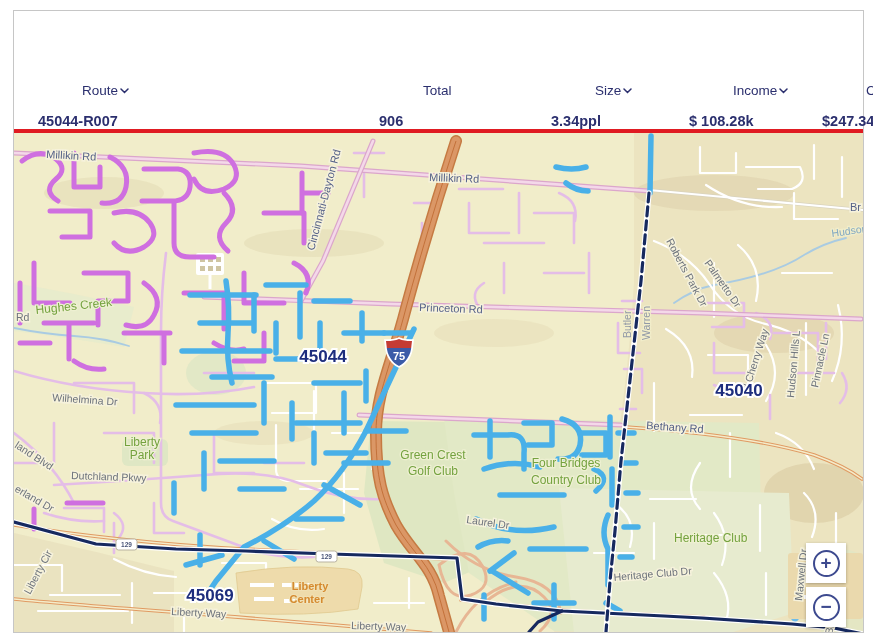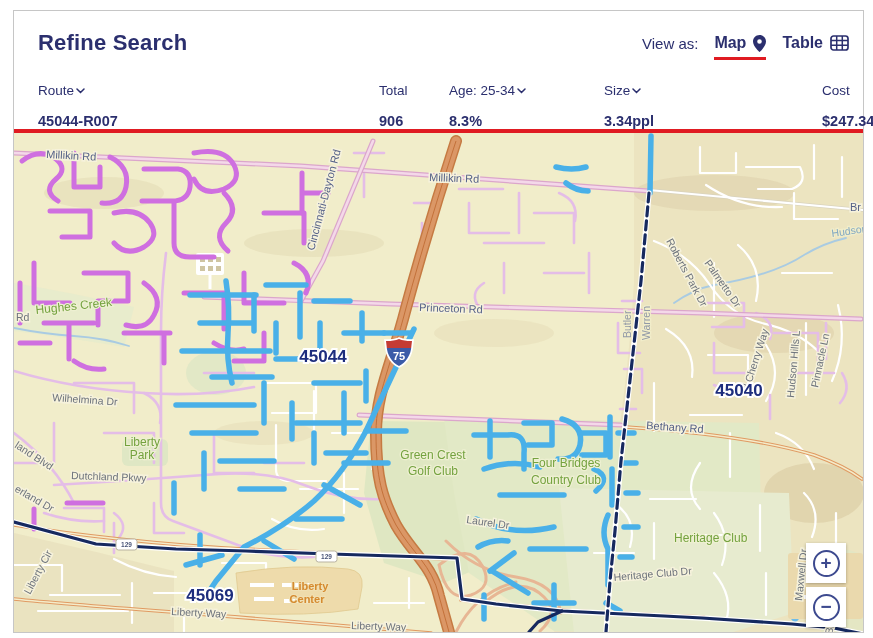--- a/index.html
+++ b/index.html
@@ -6,21 +6,21 @@
   body{width:873px;height:638px;position:relative;font-family:"Liberation Sans",sans-serif;overflow:hidden;}
   .card{position:absolute;left:13px;top:10px;width:851px;height:623px;border:1px solid #c6c6c6;box-sizing:border-box;background:#fff;}
   .hdr{position:absolute;left:0;top:0;right:0;height:64px;display:flex;align-items:center;justify-content:space-between;padding:0 14px 0 24px;box-sizing:border-box;}
   .title{font-size:22px;font-weight:bold;color:#2b2f6e;margin:0;letter-spacing:.2px;}
   .viewas{display:flex;align-items:center;gap:16px;}
   .viewas-label{font-size:15px;color:#2b2f6e;}
   .vbtn{display:flex;align-items:center;gap:7px;font-size:16px;font-weight:bold;color:#2b2f6e;cursor:pointer;}
   .vbtn.active{border-bottom:3px solid #e01b22;padding-bottom:5px;margin-bottom:-8px;}
   .filters{position:absolute;top:64px;left:0;right:0;height:54px;}
   .fcol{position:absolute;top:8px;}
-  .flabel{font-size:13.5px;color:#2b2f6e;display:flex;align-items:center;gap:2px;white-space:nowrap;}
+  .flabel{font-size:13.5px;color:#2b2f6e;display:flex;align-items:center;gap:2px;white-space:nowrap;margin-left:44px;}
   .fval{margin-top:15px;font-size:14.5px;font-weight:bold;color:#2b2f6e;white-space:nowrap;}
   .chev{flex:none;}
   .redbar{position:absolute;top:118px;left:0;width:100%;height:4px;background:#e01b22;}
   .mapwrap{position:absolute;top:122px;left:0;width:849px;height:499px;background:#f1edca;overflow:hidden;}
   .mapwrap svg{position:absolute;left:0;top:0;}
   .zoombtn{position:absolute;right:17px;width:40px;height:40px;background:#fff;display:flex;align-items:center;justify-content:center;box-shadow:0 1px 3px rgba(0,0,0,.3);cursor:pointer;}
   #zoom-in{bottom:49px;} #zoom-out{bottom:5px;}
   .zcirc{width:27px;height:27px;border:2px solid #3d4a8f;border-radius:50%;display:flex;align-items:center;justify-content:center;font-size:19px;line-height:1;color:#3d4a8f;font-weight:bold;padding-bottom:1px;box-sizing:border-box;}
   
   .wr{stroke:#ffffff;stroke-width:2.2;fill:none;stroke-linecap:round;stroke-linejoin:round;}
@@ -49,73 +49,54 @@
   .wtr{font-size:10.5px;fill:#84a9c2;paint-order:stroke;stroke:#f1edca;stroke-width:2.5px;}
   .org{font-size:11px;fill:#d58a2f;font-weight:bold;paint-order:stroke;stroke:#f0e0b4;stroke-width:2px;}
   .shld75{font-size:11px;font-weight:bold;fill:#fff;text-anchor:middle;}
   .shld129{font-size:6.5px;font-weight:bold;fill:#4a5578;text-anchor:middle;}
 </style>
 </head>
 <body>
 
 <div class="card">
 
-  <div class="hdr">
-    <h1 class="title">Refine Search</h1>
-    <div class="viewas">
-      <span class="viewas-label">View as:</span>
-      <span class="vbtn active">
-        <span>Map</span>
-        <svg width="13" height="17" viewBox="0 0 13 17">
-            <path d="M6.5,0 C2.9,0 0,2.9 0,6.5 C0,11.4 6.5,17 6.5,17 C6.5,17 13,11.4 13,6.5 C13,2.9 10.1,0 6.5,0 Z M6.5,8.8 A2.3,2.3 0 1 1 6.5,4.2 A2.3,2.3 0 0 1 6.5,8.8 Z" fill="#2b2f6e" fill-rule="evenodd"></path>
-          </svg>
-      </span>
-      <span class="vbtn">
-        <span>Table</span>
-        <svg width="19" height="16" viewBox="0 0 19 16">
-          <rect x="1" y="1" width="17" height="14" rx="2.5" fill="none" stroke="#2b2f6e" stroke-width="1.7"></rect>
-          <path d="M6.7,1 V15 M12.3,1 V15 M1,5.6 H18 M1,10.3 H18" stroke="#2b2f6e" stroke-width="1.5" fill="none"></path>
-        </svg>
-      </span>
-    </div>
-  </div>
 
   <div class="filters">
     <div class="fcol" style="left:24px">
       <div class="flabel">
           <span>Route</span>
           <svg class="chev" width="9" height="6" viewBox="0 0 9 6">
             <polyline points="1,1 4.5,4.5 8,1" fill="none" stroke="#2b2f6e" stroke-width="1.5" stroke-linecap="round"></polyline>
           </svg>
         </div>
       <div class="fval">45044-R007</div>
     </div>
     <div class="fcol" style="left:365px">
       <div class="flabel">
           <span>Total</span>
         </div>
       <div class="fval">906</div>
     </div>
-    <div class="fcol" style="left:435px">
-      <div class="flabel">
-          <span>Age: 25-34</span>
-          <svg class="chev" width="9" height="6" viewBox="0 0 9 6">
-            <polyline points="1,1 4.5,4.5 8,1" fill="none" stroke="#2b2f6e" stroke-width="1.5" stroke-linecap="round"></polyline>
-          </svg>
-        </div>
-      <div class="fval">8.3%</div>
-    </div>
-    <div class="fcol" style="left:590px">
+    <div class="fcol" style="left:537px">
       <div class="flabel">
           <span>Size</span>
           <svg class="chev" width="9" height="6" viewBox="0 0 9 6">
             <polyline points="1,1 4.5,4.5 8,1" fill="none" stroke="#2b2f6e" stroke-width="1.5" stroke-linecap="round"></polyline>
           </svg>
         </div>
       <div class="fval">3.34ppl</div>
+    </div>
+    <div class="fcol" style="left:675px">
+      <div class="flabel">
+          <span>Income</span>
+          <svg class="chev" width="9" height="6" viewBox="0 0 9 6">
+            <polyline points="1,1 4.5,4.5 8,1" fill="none" stroke="#2b2f6e" stroke-width="1.5" stroke-linecap="round"></polyline>
+          </svg>
+        </div>
+      <div class="fval">$ 108.28k</div>
     </div>
     <div class="fcol" style="left:808px">
       <div class="flabel">
           <span>Cost</span>
         </div>
       <div class="fval">$247.34</div>
     </div>
   </div>
 
   <div class="redbar"></div>

